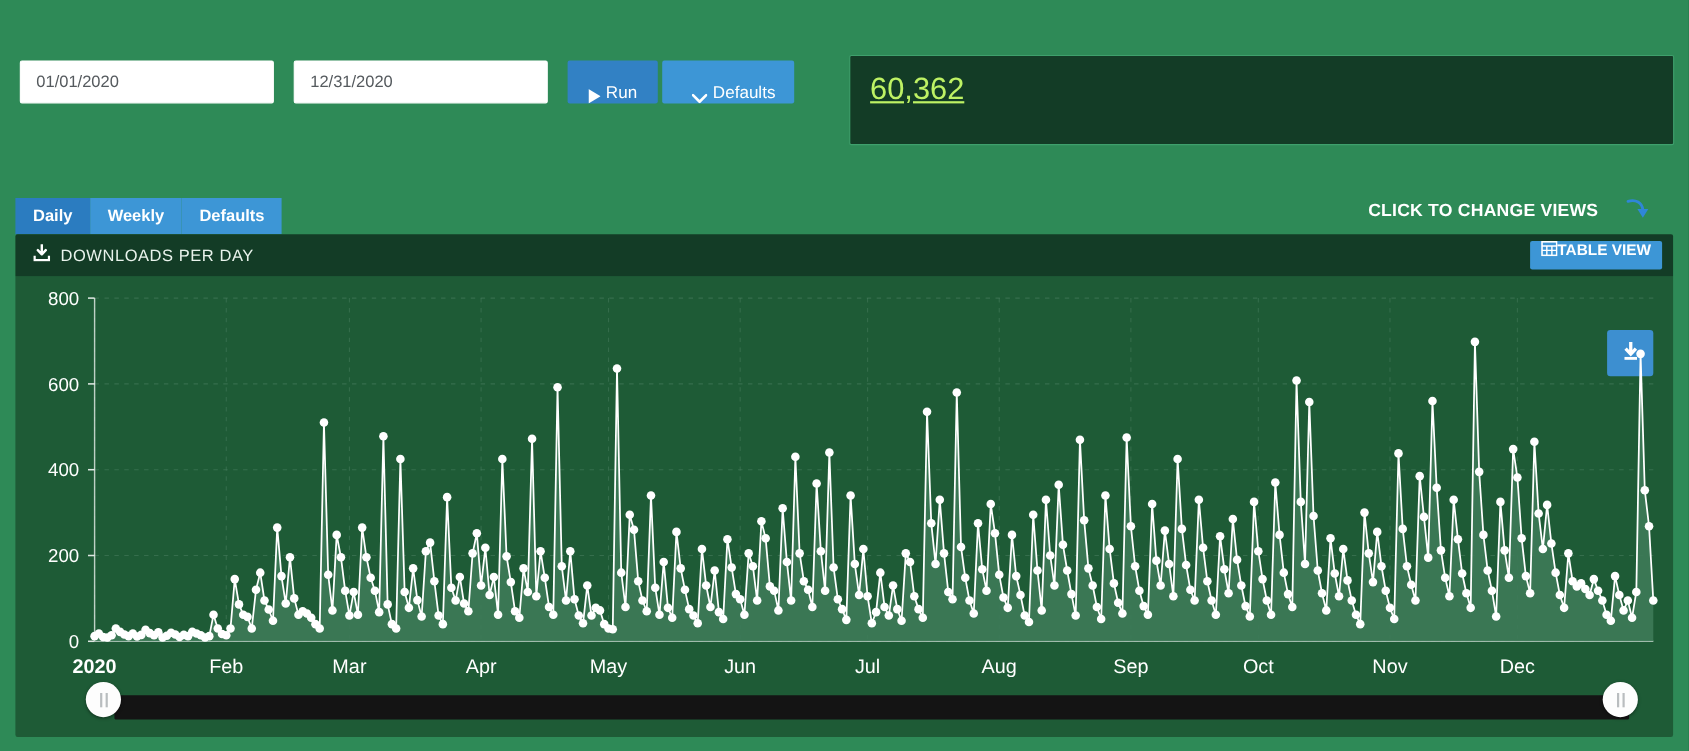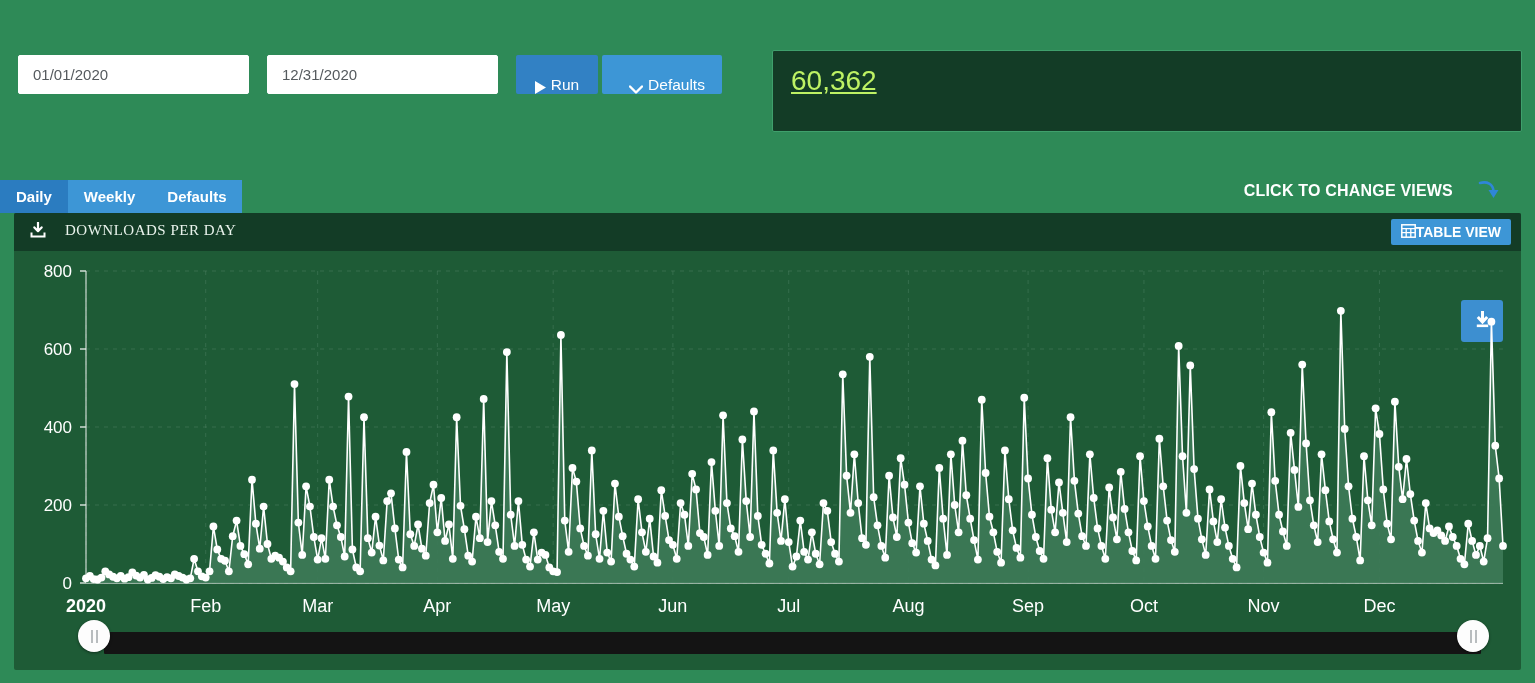--- a/index.html
+++ b/index.html
@@ -40,21 +40,21 @@
   
   .stat-card {
     position: absolute; left: 772px; top: 50px; width: 750px; height: 82px;
     background: #133c26; border: 1px solid #3fa06c; border-radius: 2px;
     padding: 12px 0 0 14px;
   }
   .stat-label { font-size: 15.5px; color: #e9f3ec; letter-spacing: .3px; }
   .stat-value { font-size: 28px; color: #bef264; margin-top: 2px; margin-left: 4px; text-decoration: underline; }
 
   
-  .tabs { position: absolute; left: 0; top: 180px; display: flex; }
+  .tabs { position: absolute; left: 14px; top: 180px; display: flex; }
   .tab {
     height: 33px; padding: 0 16px; display: flex; align-items: center;
     color: #ffffff; font-size: 15px; font-weight: bold; cursor: pointer;
     background: #3d96d6; border: none;
     font-family: "Liberation Sans", sans-serif;
   }
   .tab.active { background: #2b7cc0; }
 
   .change-views {
     position: absolute; right: 36px; top: 178px;
@@ -66,27 +66,27 @@
   .panel {
     position: absolute; left: 14px; top: 213px; width: 1507px; height: 457px;
     background: #1e5b36; border-radius: 2px; overflow: hidden;
   }
   .panel-head {
     position: relative; height: 38px; background: #133c26;
     display: flex; align-items: center; padding: 0 8px 0 16px;
   }
   .panel-head-title {
     color: #e9f3ec; font-size: 15px; letter-spacing: .5px;
-    display: flex; align-items: flex-start; gap: 19px; font-family: Liberation Serif, serif;
+    display: flex; align-items: center; gap: 9px;
   }
   .table-view-btn {
     position: absolute; right: 10px; top: 6px; height: 26px;
     background: #3d96d6; color: #fff; border: none; border-radius: 2px;
     font-family: "Liberation Sans", sans-serif; font-size: 14px; font-weight: bold;
-    display: flex; align-items: center; gap: 0; padding: 0 10px; cursor: pointer;
+    display: flex; align-items: flex-start; gap: 0; padding: 0 10px; cursor: pointer;
   }
 
   .chart-title {
     position: absolute; left: 0; right: 0; top: 52px; text-align: center;
     color: #eaf4ee; font-size: 16px; letter-spacing: .6px;
   }
   .dl-chart-btn {
     position: absolute; right: 18px; top: 87px; width: 42px; height: 42px;
     background: #3d8fd0; border: none; border-radius: 3px; cursor: pointer;
     display: flex; align-items: center; justify-content: center;

